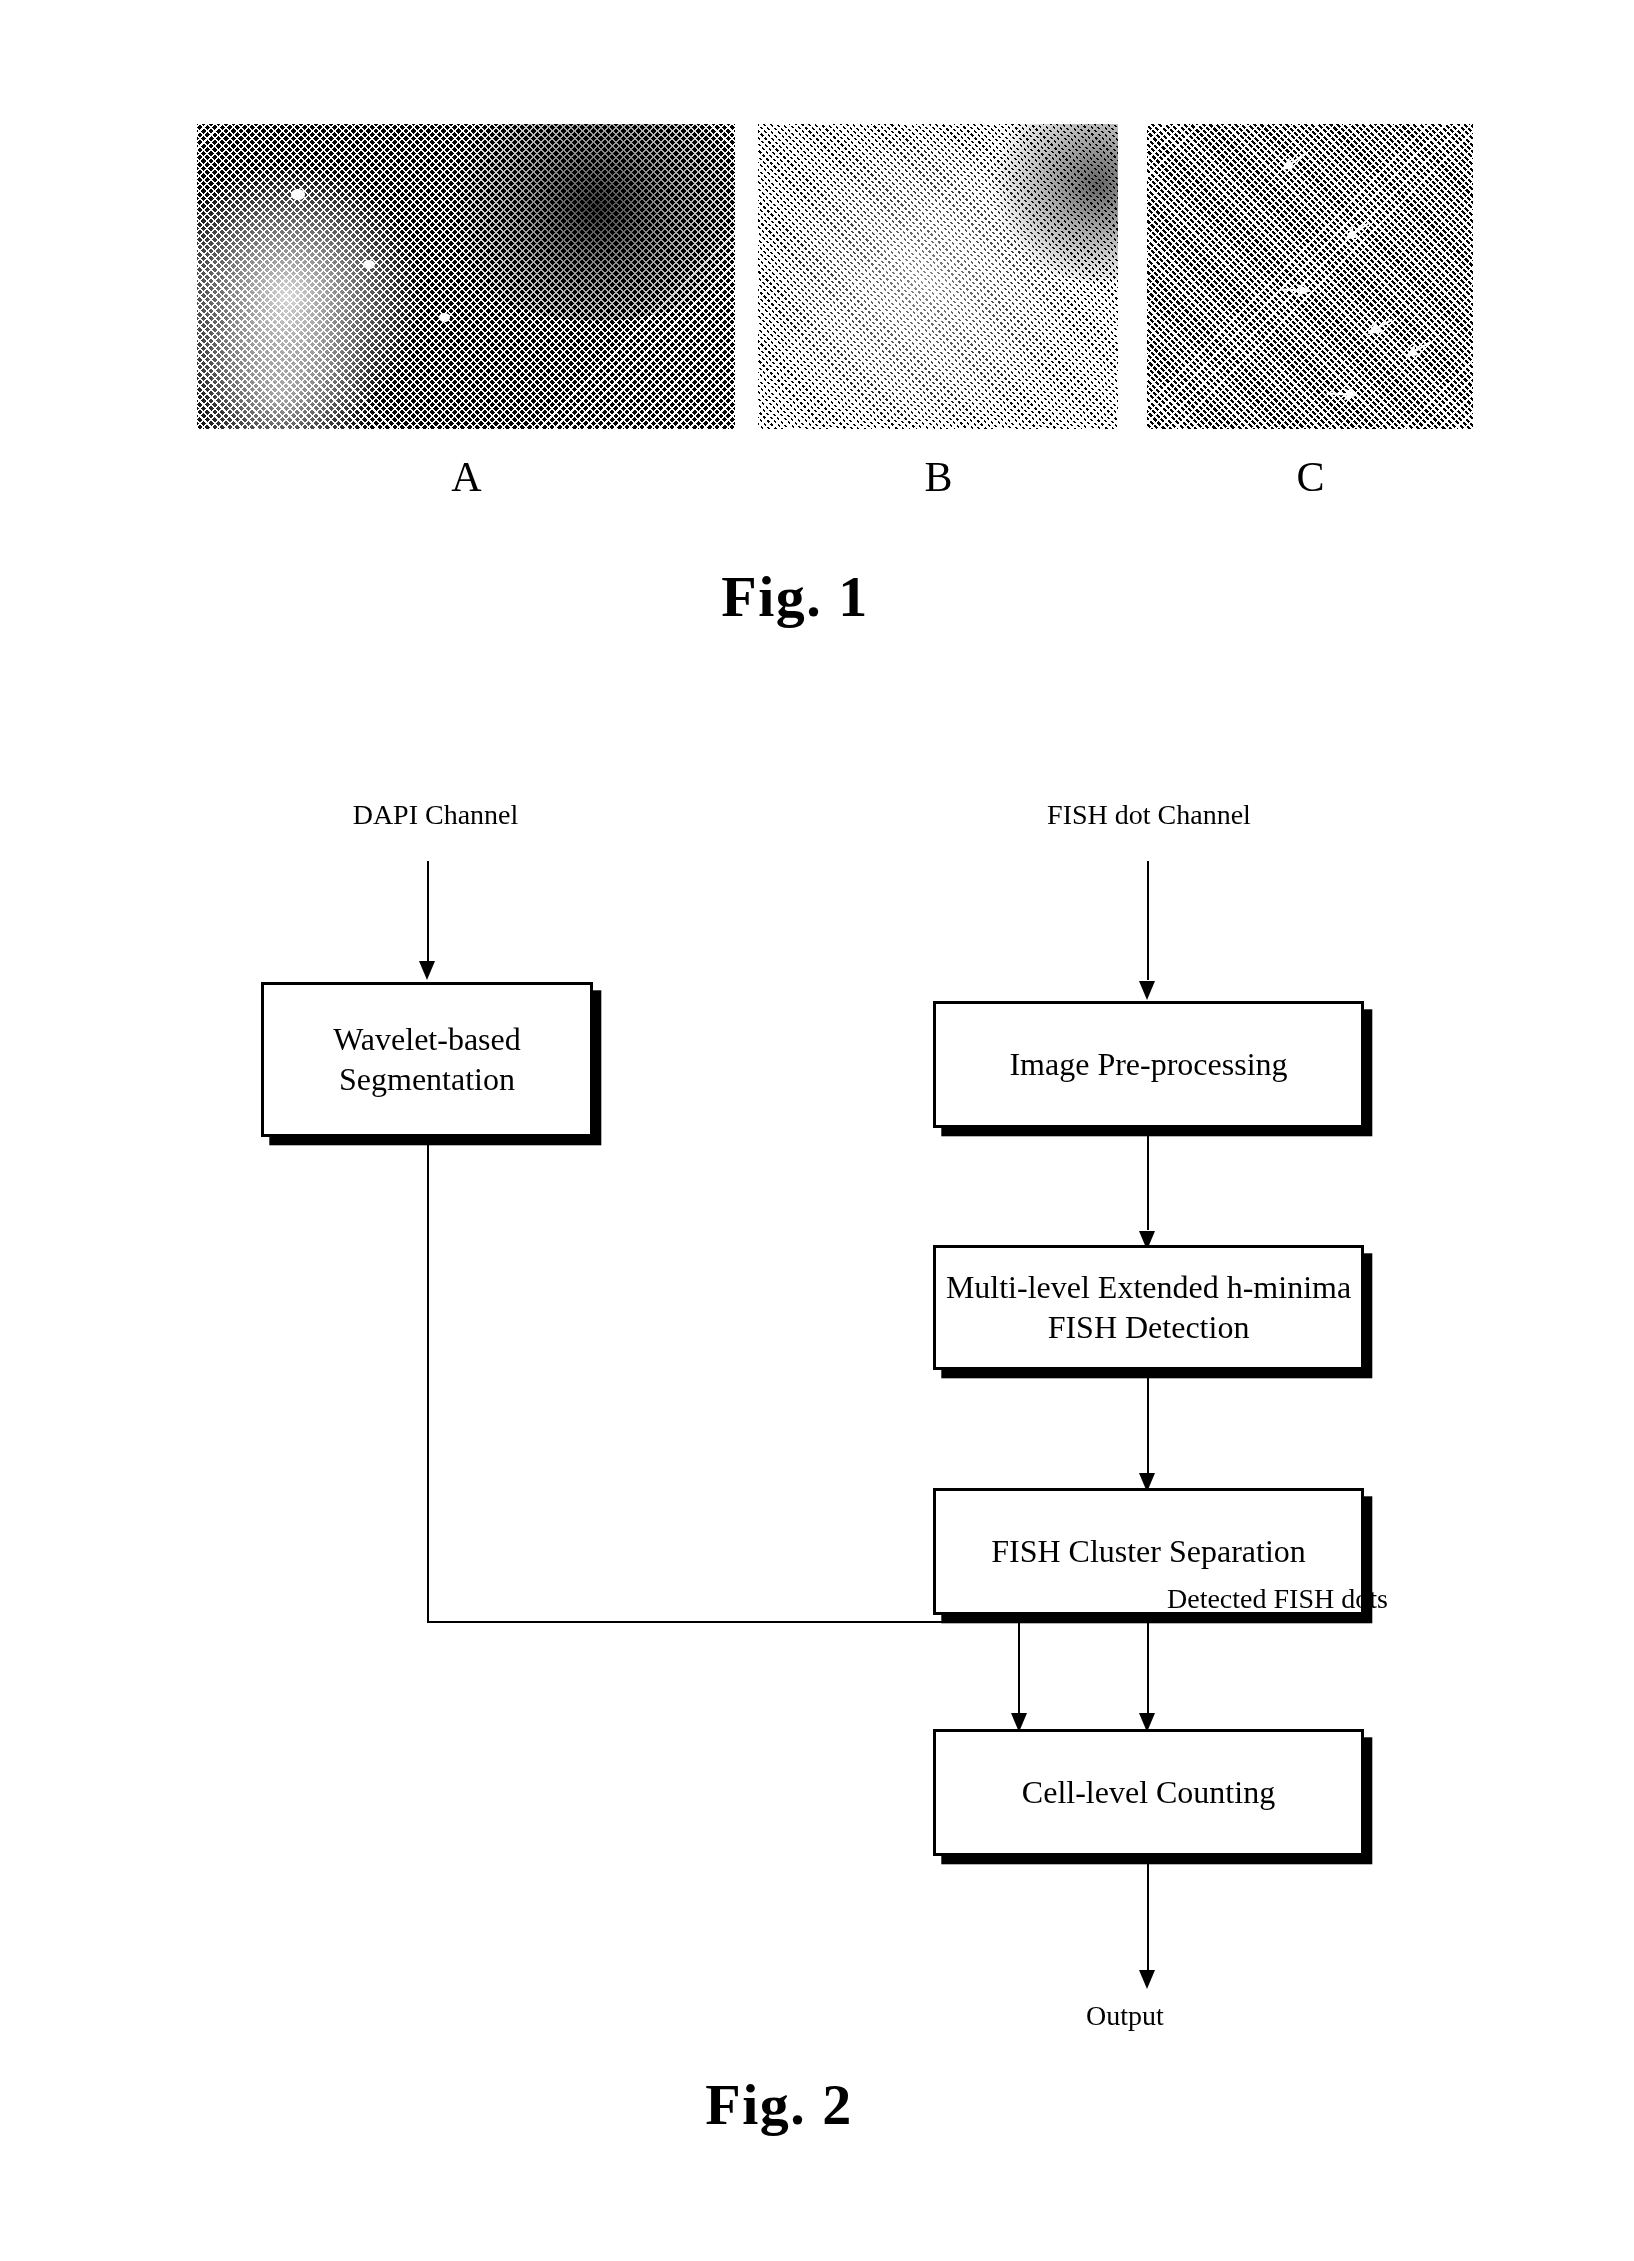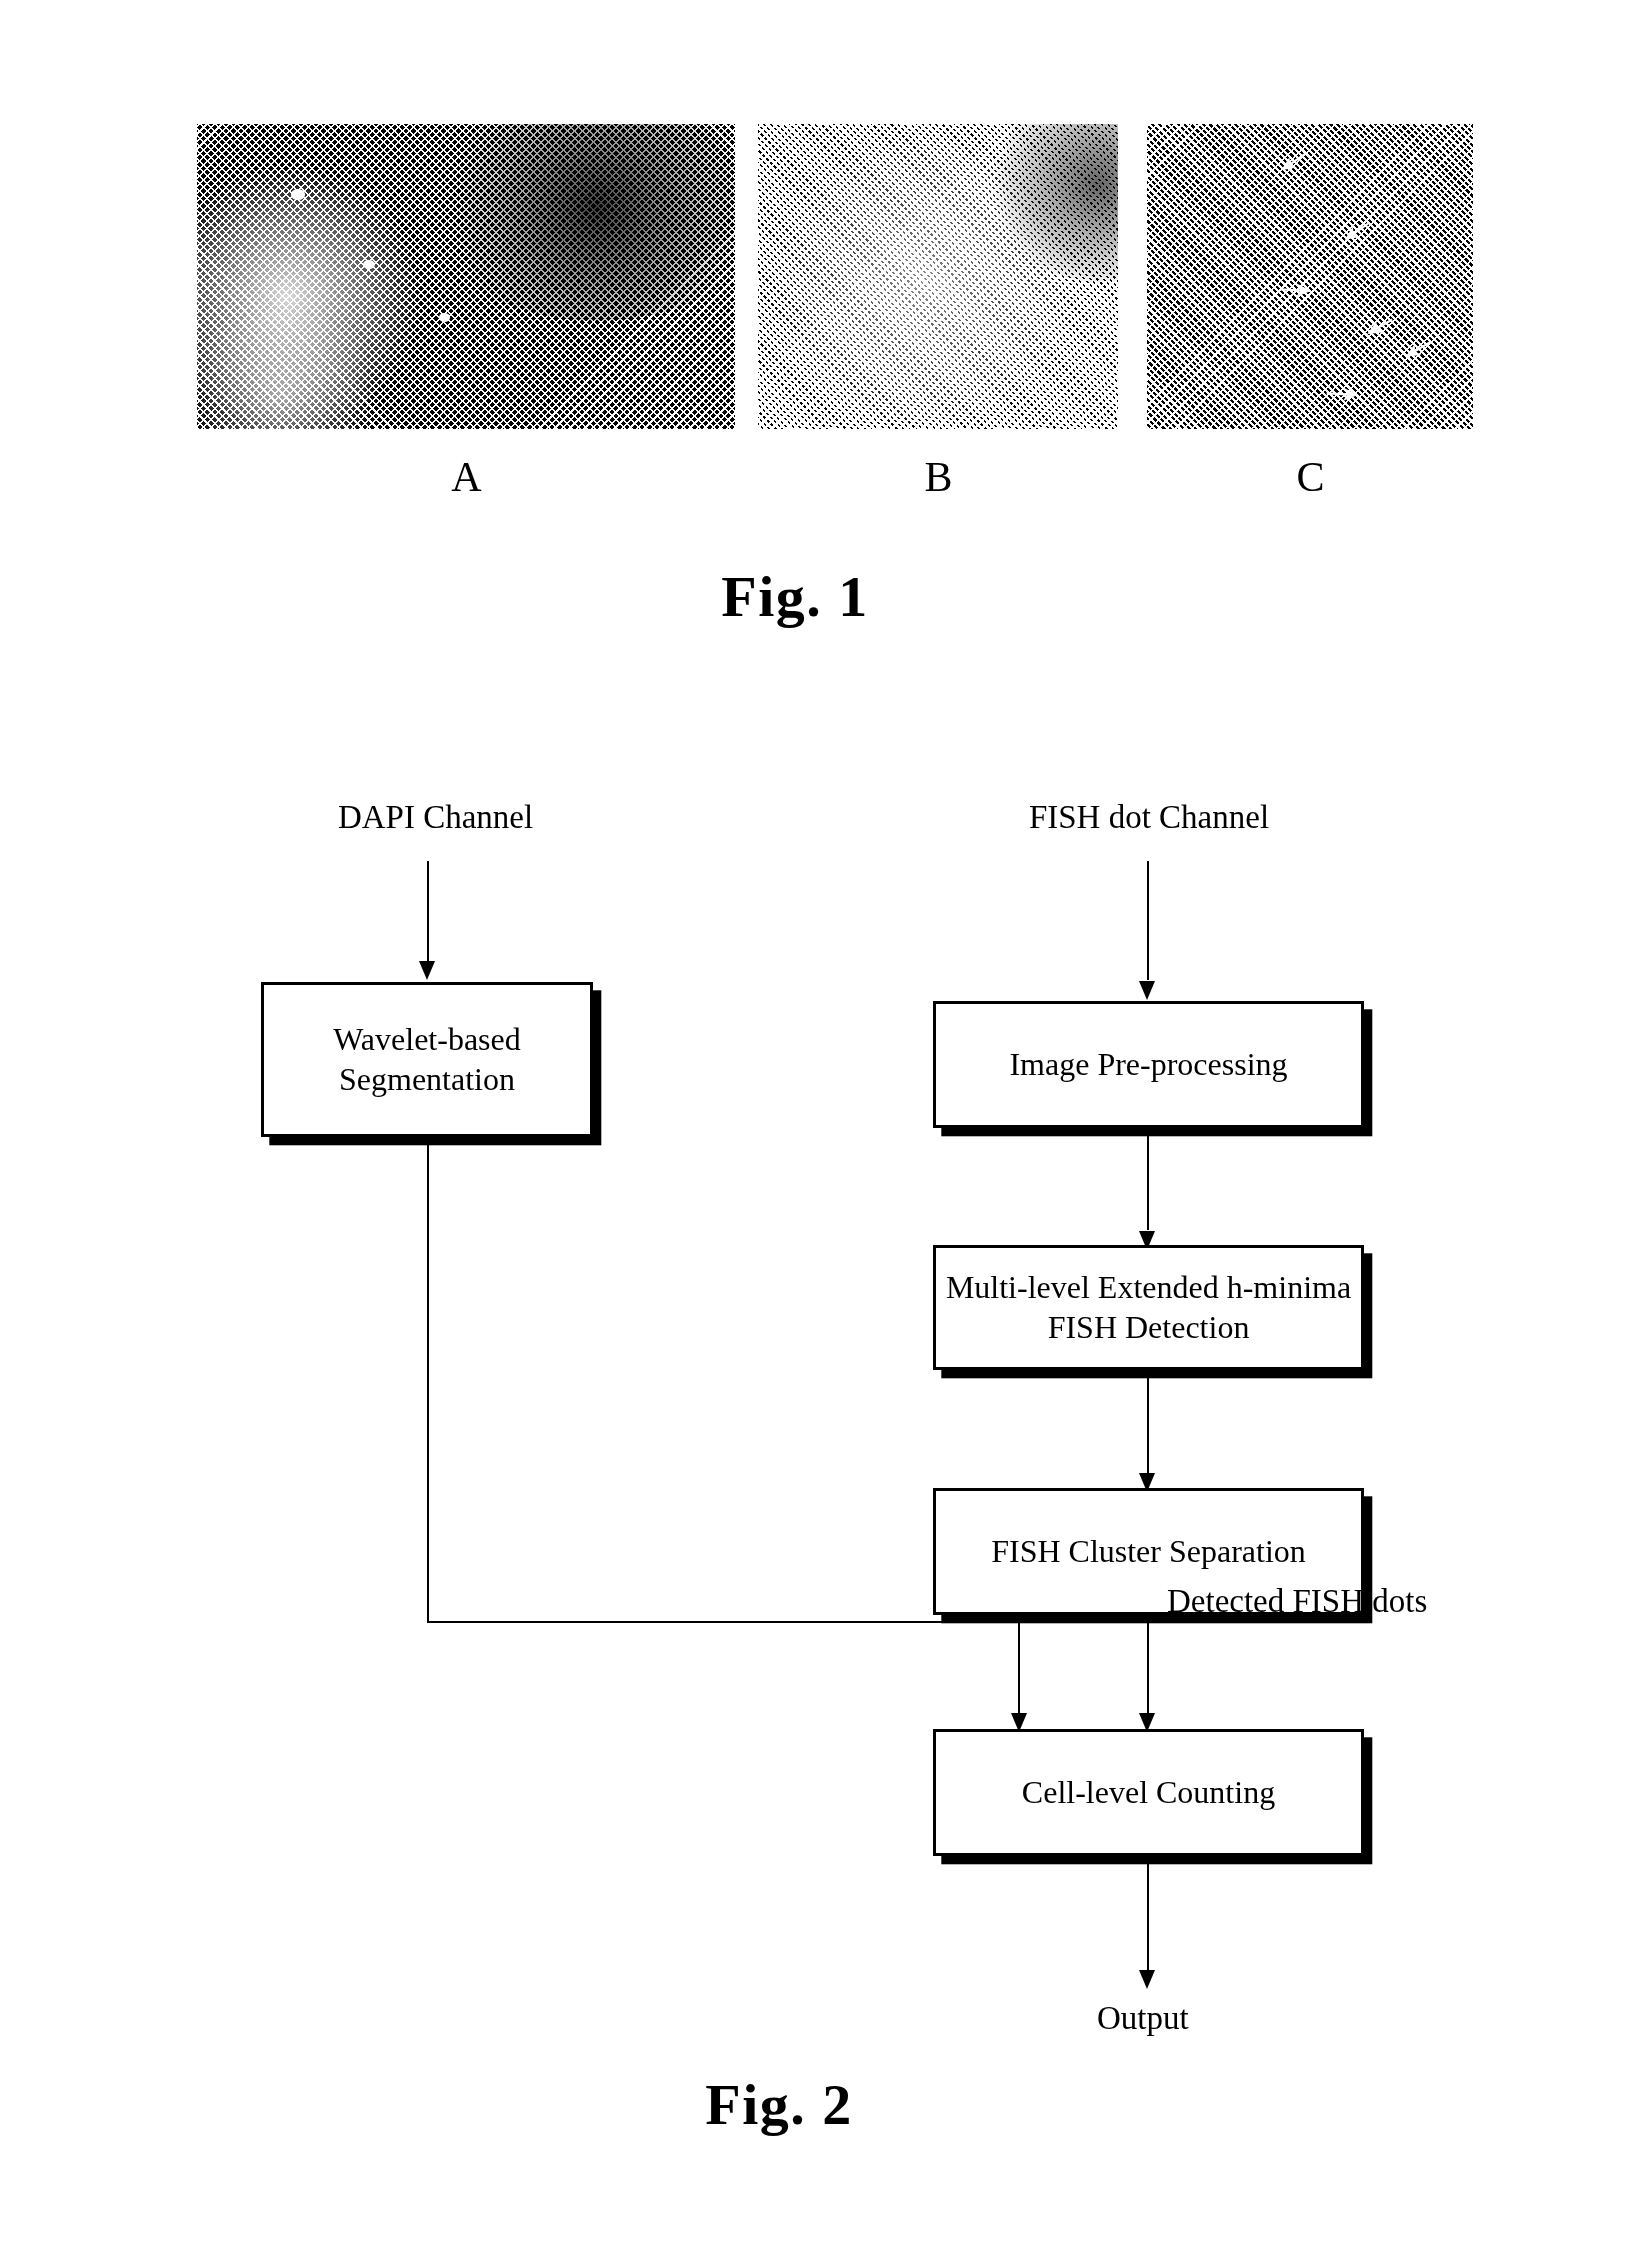--- a/index.html
+++ b/index.html
@@ -102,21 +102,21 @@
     font-family: "Liberation Serif", "DejaVu Serif", serif;
   }
 
   .flow-text {
     display: block;
     width: 100%;
   }
 
   .flow-label {
     position: absolute;
-    font-size: 33px;
+    font-size: 28px;
     line-height: 1;
     white-space: nowrap;
     font-family: "Liberation Serif", "DejaVu Serif", serif;
   }
 
   .vline {
     position: absolute;
     width: 2.3px;
     background: #000000;
   }
@@ -233,19 +233,19 @@
     <div class="vline" style="left:1018px; top:1621px; height:92px;"></div>
     <div class="arrowhead" style="left:1011px; top:1713px;"></div>
 
     <div class="flow-box" style="left:933px; top:1729px; width:431px; height:127px;justify-content:center;">
       <span class="flow-text">Cell-level Counting</span>
     </div>
 
     <div class="vline" style="left:1147px; top:1864px; height:106px;"></div>
     <div class="arrowhead" style="left:1139px; top:1970px;"></div>
 
-    <div class="flow-label" style="left:1097px; top:2002px; width:212px; text-align:left;">Output</div>
+    <div class="flow-label" style="left:1019px; top:2002px; width:212px; text-align:center;">Output</div>
 
     <div class="fig-caption" style="left:613px; top:2076px; width:332px;">Fig. 2</div>
   </div>
 
 </div>
 
 
 </body></html>

